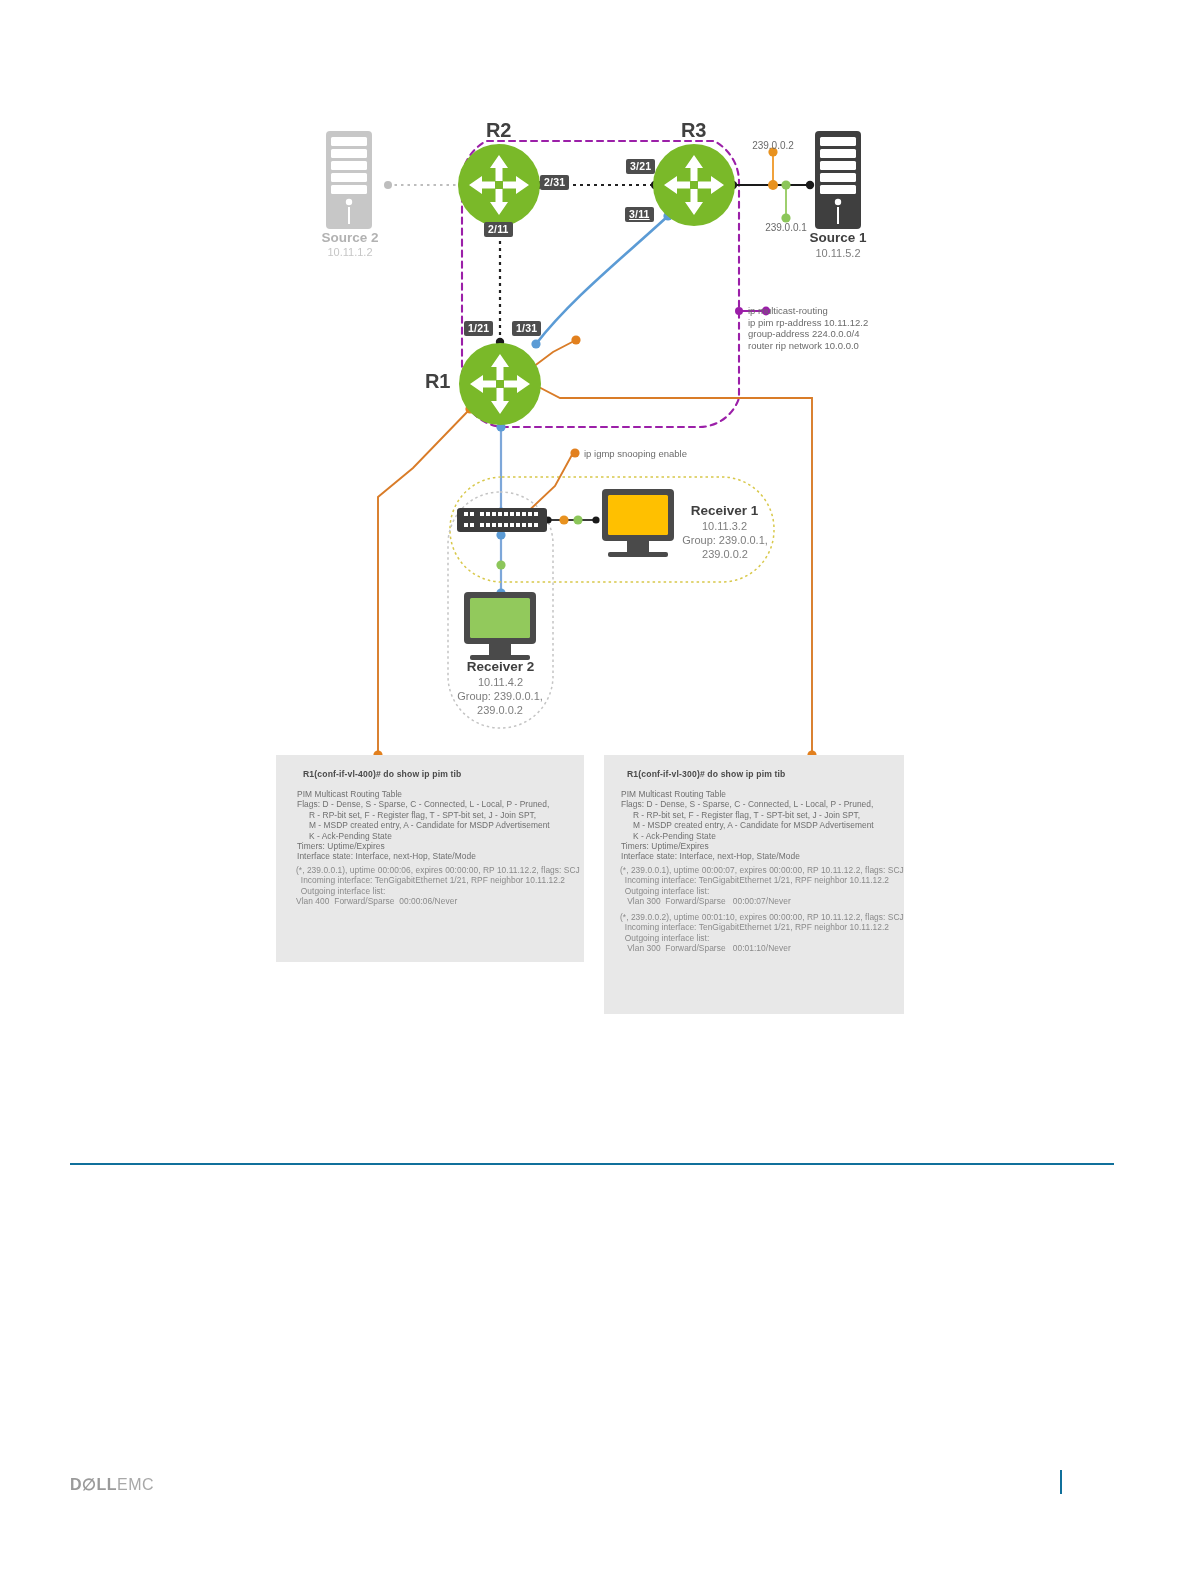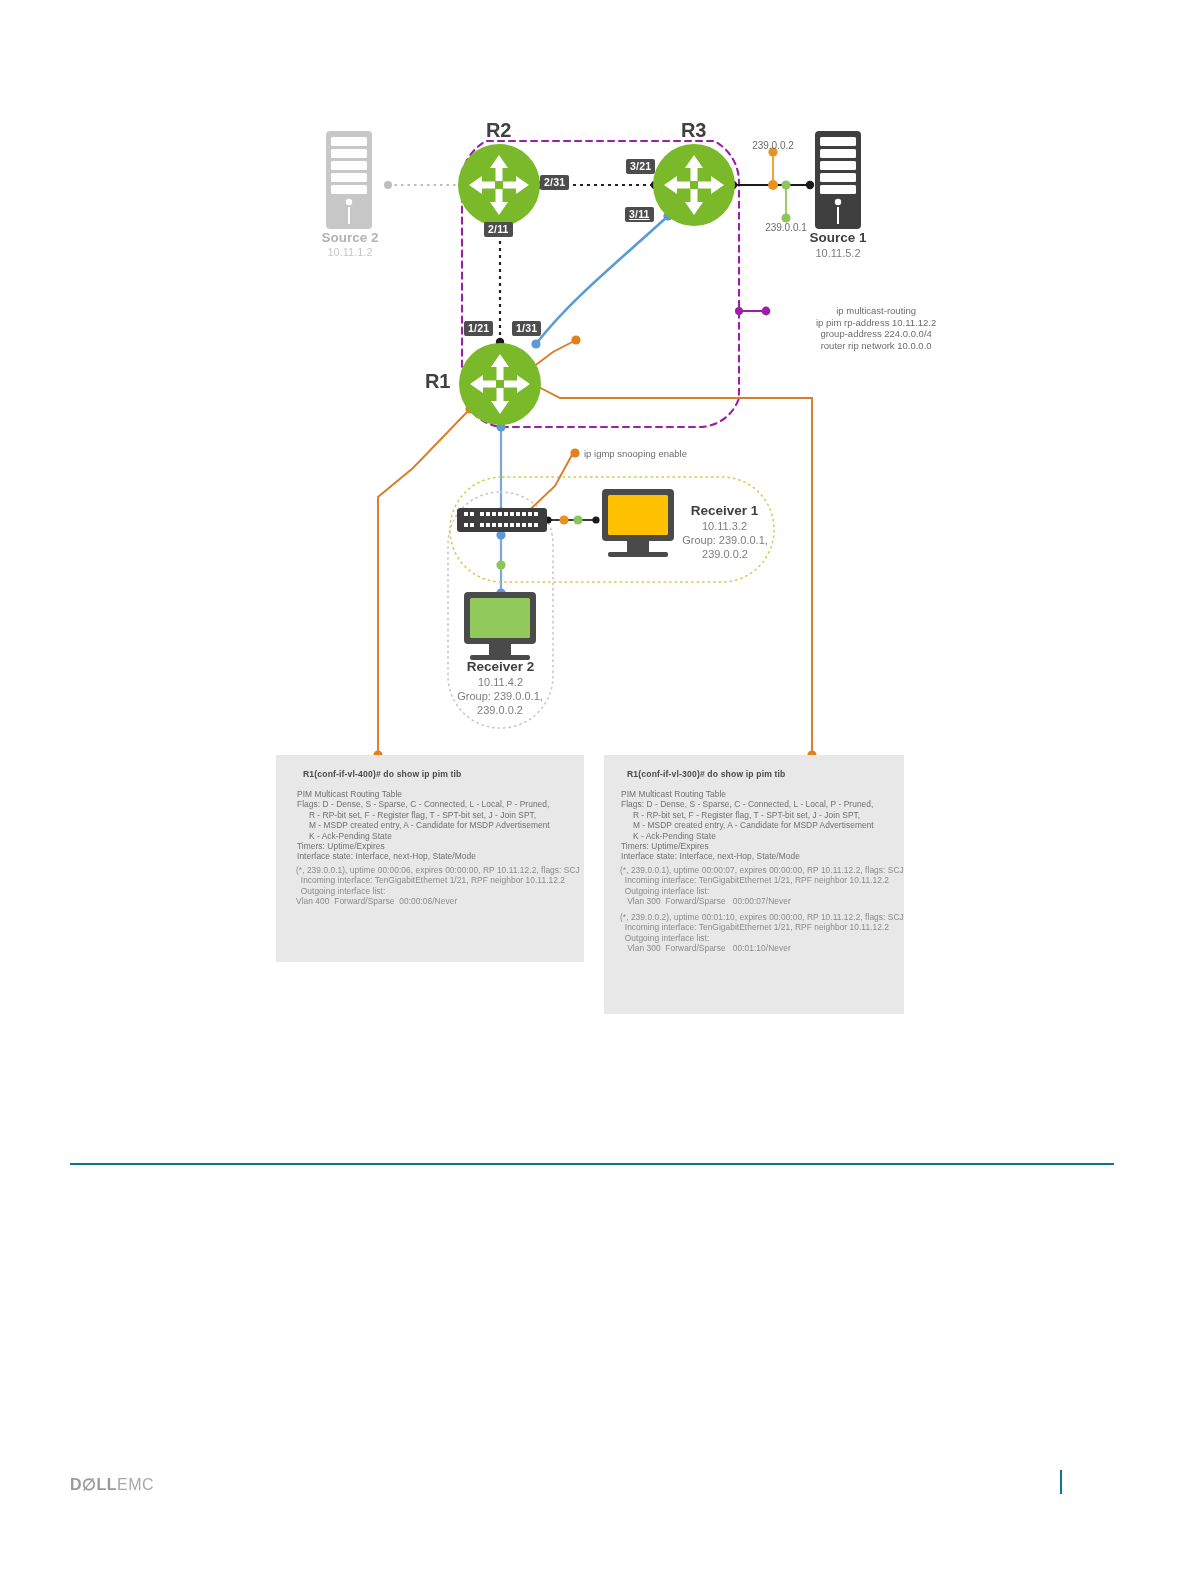--- a/index.html
+++ b/index.html
@@ -326,21 +326,21 @@
   <div class="abs endpoint-sub" style="left:672px; top:519px; width:105px;">10.11.3.2</div>
   <div class="abs endpoint-sub" style="left:666px; top:533px; width:118px;">Group: 239.0.0.1,</div>
   <div class="abs endpoint-sub" style="left:666px; top:547px; width:118px;">239.0.0.2</div>
 
   <div class="abs endpoint-title" style="left:448px; top:659px; width:105px;">Receiver 2</div>
   <div class="abs endpoint-sub" style="left:448px; top:675px; width:105px;">10.11.4.2</div>
   <div class="abs endpoint-sub" style="left:441px; top:689px; width:118px;">Group: 239.0.0.1,</div>
   <div class="abs endpoint-sub" style="left:441px; top:703px; width:118px;">239.0.0.2</div>
 
 
-  <div class="abs callout purple" style="left:816px; top:305px;text-align:center;">ip multicast-routing
+  <div class="abs callout purple" style="left:748px; top:305px;">ip multicast-routing
 ip pim rp-address 10.11.12.2
 group-address 224.0.0.0/4
 router rip network 10.0.0.0</div>
 
   <div class="abs callout" style="left:584px; top:448px;">ip igmp snooping enable</div>
 
   <div class="console-panel" style="left:276px; top:755px; width:308px; height:207px;">
     <div class="console-cmd" style="position:absolute; left:21px; top:14px;">R1(conf-if-vl-400)# do show ip pim tib</div>
     <div class="console-body" style="position:absolute; left:21px; top:34px;">PIM Multicast Routing Table
 Flags: D - Dense, S - Sparse, C - Connected, L - Local, P - Pruned,

